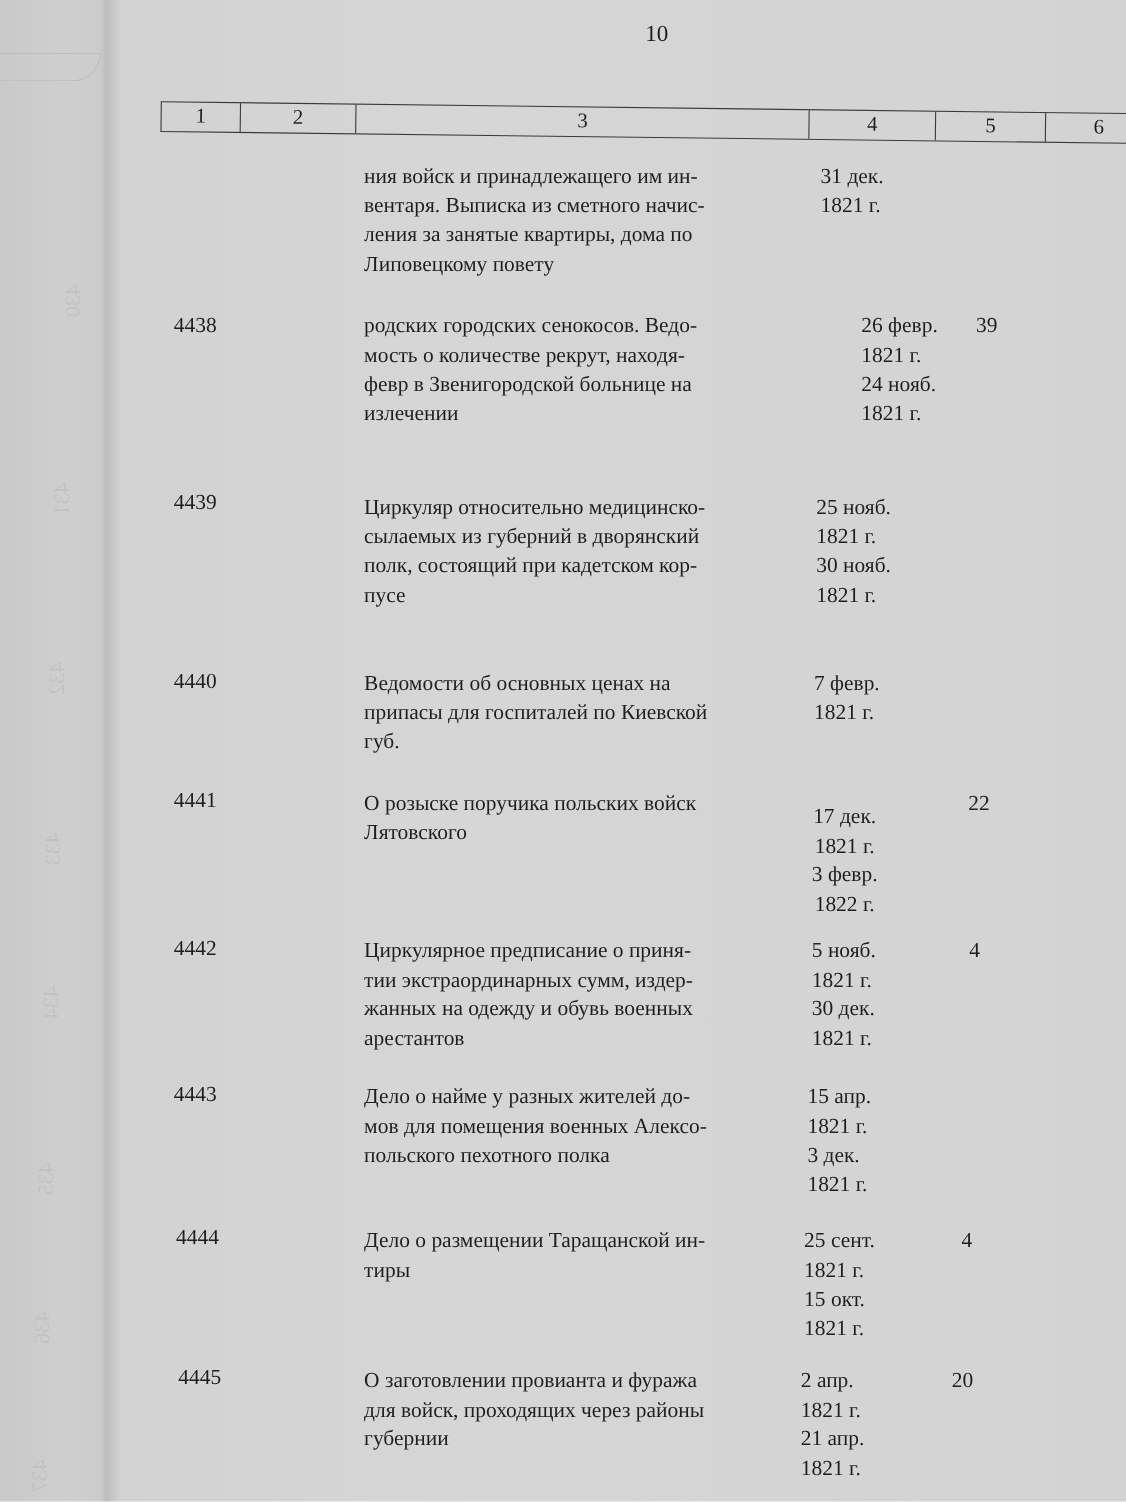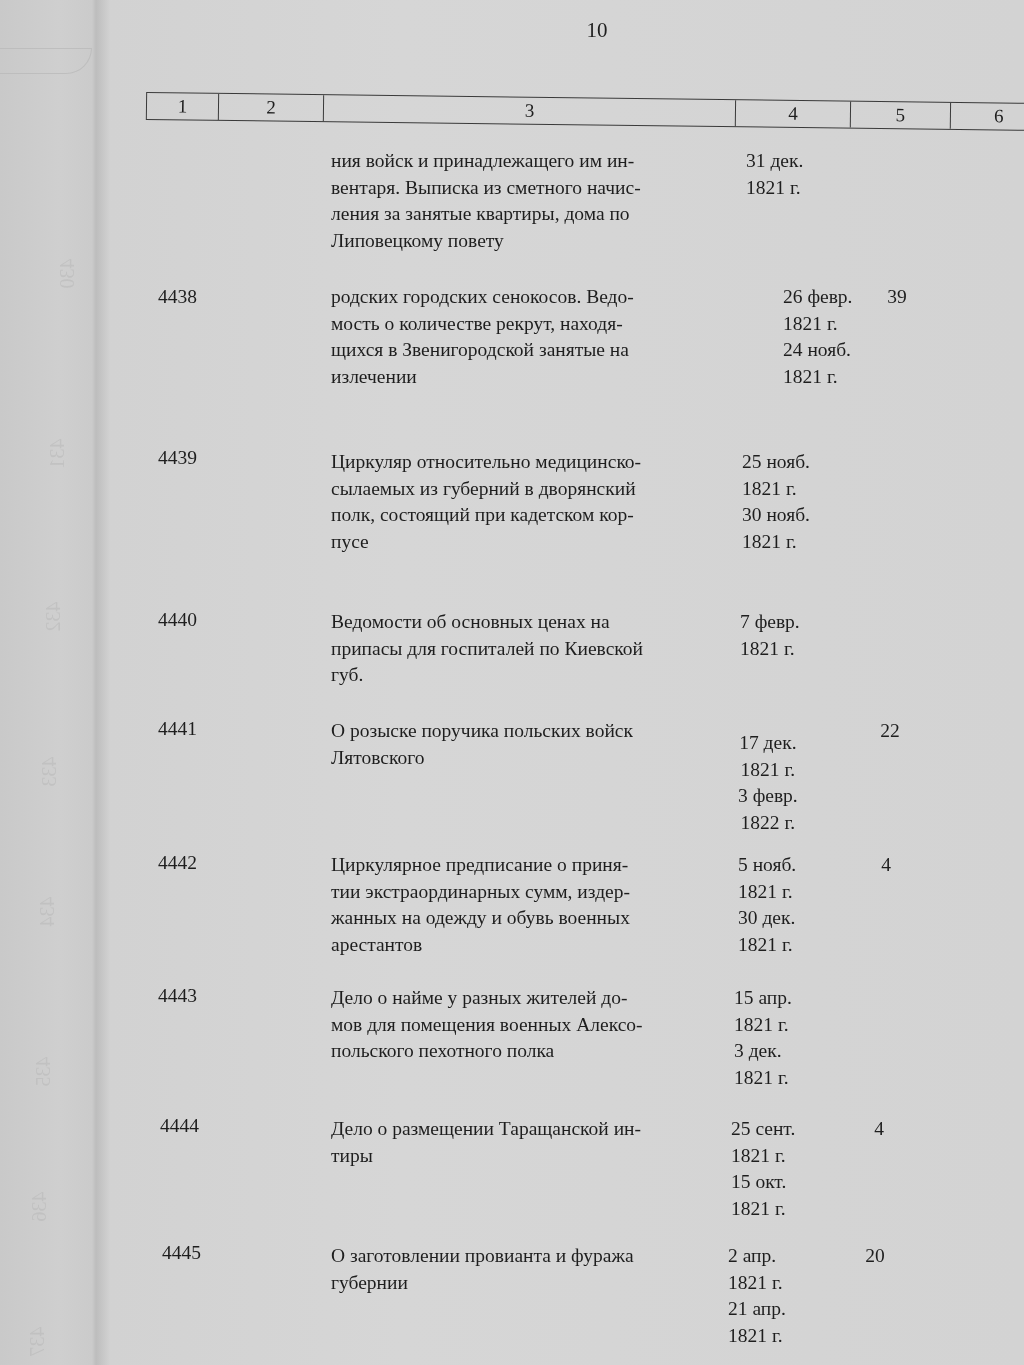--- a/index.html
+++ b/index.html
@@ -127,21 +127,21 @@
     <div>31 дек.</div>
     <div>1821 г.</div>
   </div>
 </div>
 
 <div class="entry" style="top:284px;">
   <div class="col-num">4438</div>
   <div class="col-title">
     <div>родских городских сенокосов. Ведо-</div>
     <div>мость о количестве рекрут, находя-</div>
-    <div>щихся в Звенигородской занятые на</div>
+    <div>февр в Звенигородской больнице на</div>
     <div>излечении</div>
   </div>
   <div class="col-dates" style="left:744px;margin-left:39px;">
     <div>26 февр.</div>
     <div>1821 г.</div>
     <div>24 нояб.</div>
     <div>1821 г.</div>
   </div>
   <div class="col-sheets" style="left:877px;">39</div>
 </div>
@@ -234,20 +234,21 @@
     <div>15 окт.</div>
     <div>1821 г.</div>
   </div>
   <div class="col-sheets" style="left:859px;top:3px;">4</div>
 </div>
 
 <div class="entry" style="top:1240px;">
   <div class="col-num" style="left:162px;text-align:center;">4445</div>
   <div class="col-title" style="top:3px;">
     <div>О заготовлении провианта и фуража</div>
+    <div>для войск, проходящих через районы</div>
     <div>губернии</div>
   </div>
   <div class="col-dates" style="left:728px;top:3px;">
     <div>2 апр.</div>
     <div>1821 г.</div>
     <div>21 апр.</div>
     <div>1821 г.</div>
   </div>
   <div class="col-sheets" style="left:855px;top:3px;">20</div>
 </div>

